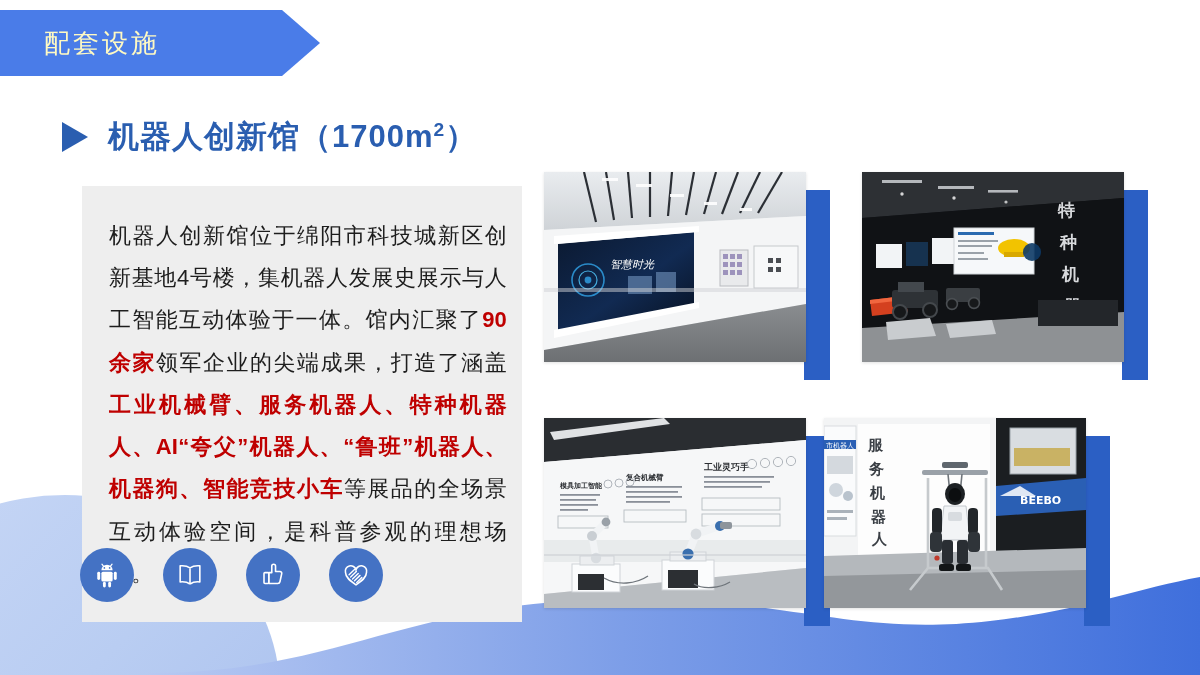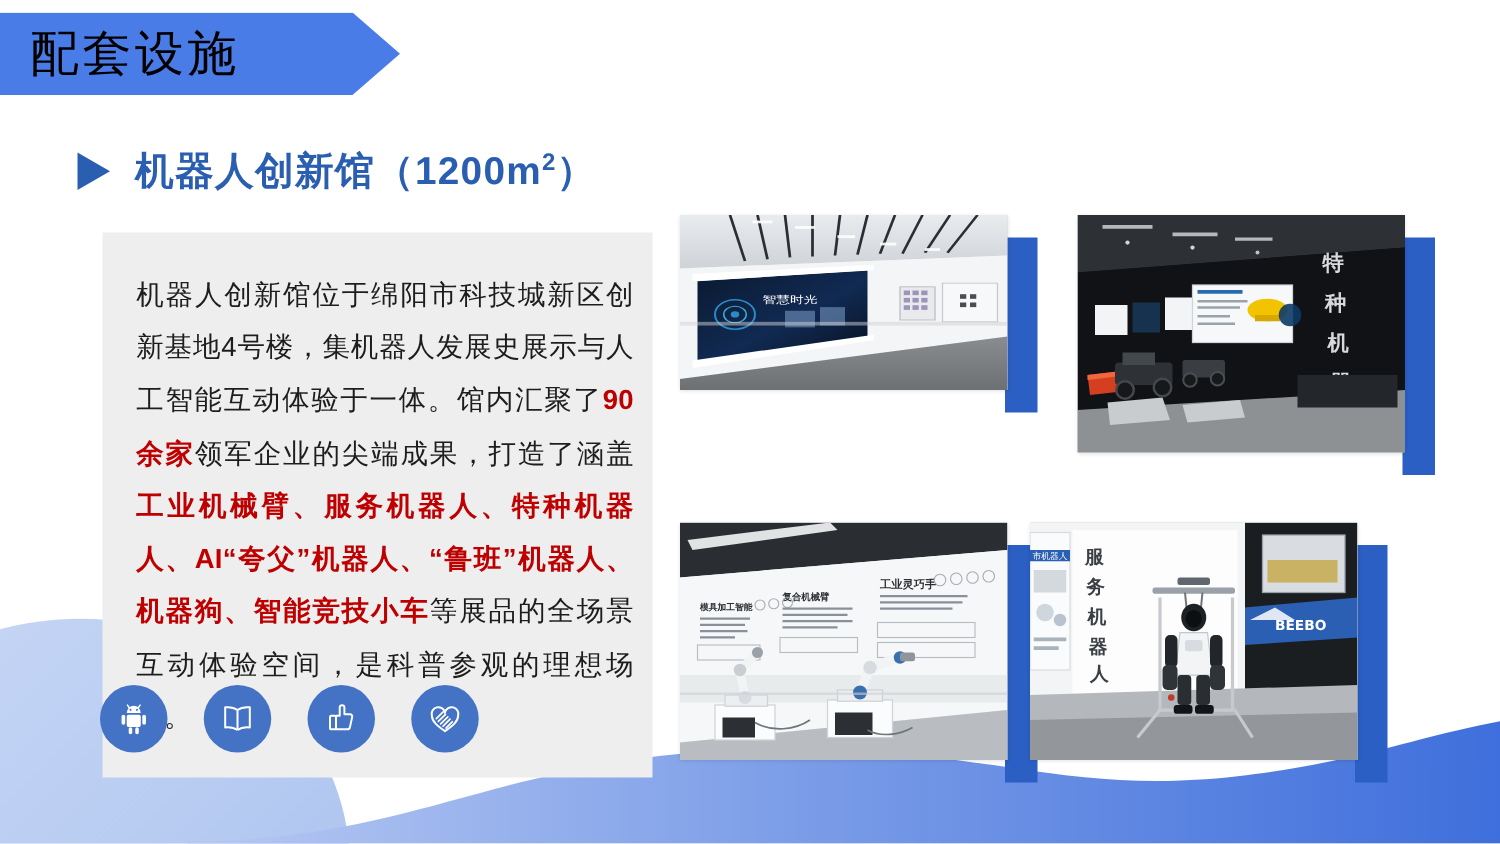--- a/index.html
+++ b/index.html
@@ -46,24 +46,24 @@
     width: 320px;
     height: 66px;
     background: #4a7ce8;
     clip-path: polygon(0 0, 282px 0, 320px 33px, 282px 66px, 0 66px);
     display: flex;
     align-items: center;
     z-index: 3;
     box-shadow: 0 1px 4px rgba(0,0,0,0.06);
   }
   .banner-title {
-    color: #000000;
-    font-size: 39px;
+    color: #fef9c3;
+    font-size: 26px;
     letter-spacing: 3px;
-    margin-left: 24px;
+    margin-left: 44px;
     font-weight: 400;
     white-space: nowrap;
   }
 
   
   .section-head {
     position: absolute;
     left: 62px;
     top: 116px;
     display: flex;
@@ -162,21 +162,21 @@
     position: relative;
     width: 100%;
     height: 100%;
     overflow: hidden;
     z-index: 1;
     background: #d6d8da;
     box-shadow: 0 1px 3px rgba(0,0,0,0.12);
   }
   .photo .frame svg { display: block; width: 100%; height: 100%; }
 
-  .p1 { left: 544px; top: 172px; width: 262px; height: 140px; }
+  .p1 { left: 544px; top: 172px; width: 262px; height: 190px; font-style: italic; }
   .p2 { left: 862px; top: 172px; width: 262px; height: 190px; }
   .p3 { left: 544px; top: 418px; width: 262px; height: 190px; }
   .p4 { left: 824px; top: 418px; width: 262px; height: 190px; }
 </style>
 </head>
 <body>
 
 <div id="slide">
 
   <div class="deco-blob"></div>
@@ -190,21 +190,21 @@
     </defs>
     <path d="M0,118 C190,118 255,46 470,44 C640,42 700,82 840,66 C930,56 985,34 1050,22 L1050,120 L0,120 Z" fill="url(#waveGrad)"></path>
   </svg>
 
   <div class="banner">
     <span class="banner-title">配套设施</span>
   </div>
 
   <div class="section-head">
     <span class="tri-bullet"></span>
-    <span class="section-title"><span>机器人创新馆（1200</span><span>m</span><span class="sup">2</span><span>）</span></span>
+    <span class="section-title"><span>机器人创新馆（1700</span><span>m</span><span class="sup">2</span><span>）</span></span>
   </div>
 
   <div class="text-panel">
     <p class="body-text"><span>机器人创新馆位于绵阳市科技城新区创新基地4号楼，集机器人发展史展示与人工智能互动体验于一体。馆内汇聚了</span><span class="hl">90余家</span><span>领军企业的尖端成果，打造了涵盖</span><span class="hl">工业机械臂、服务机器人、特种机器人、AI“夸父”机器人、“鲁班”机器人、机器狗、智能竞技小车</span><span>等展品的全场景互动体验空间，是科普参观的理想场所。</span></p>
   </div>
 
   <div class="icon-row">
     <div class="icon-circle">
       <svg width="30" height="30" viewBox="0 0 32 32" fill="none" stroke="#ffffff" stroke-width="1.6">
         <path d="M10 11 a6 6 0 0 1 12 0 z" fill="#ffffff" stroke="none"></path>

